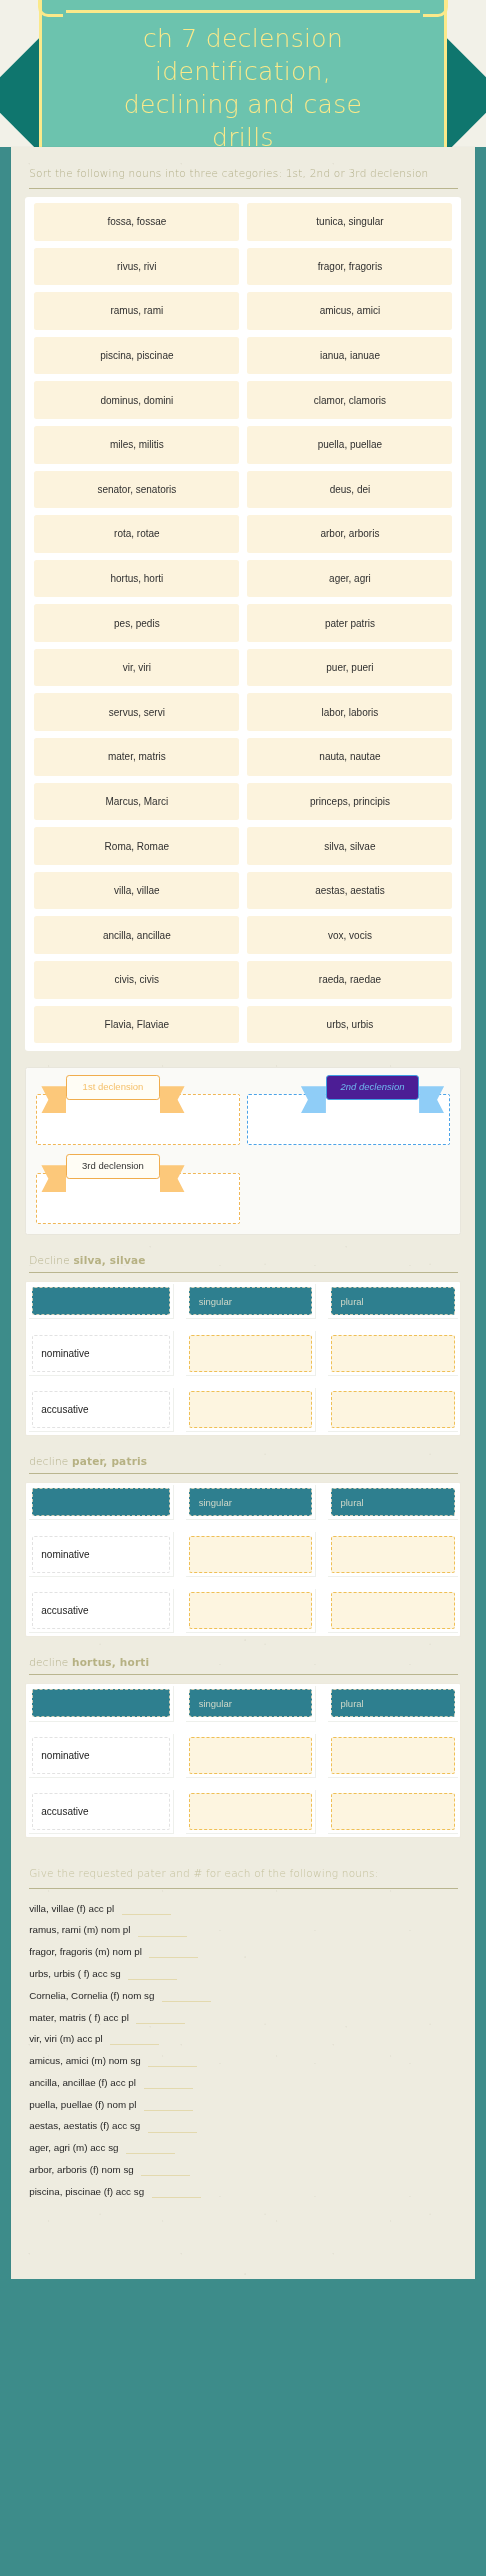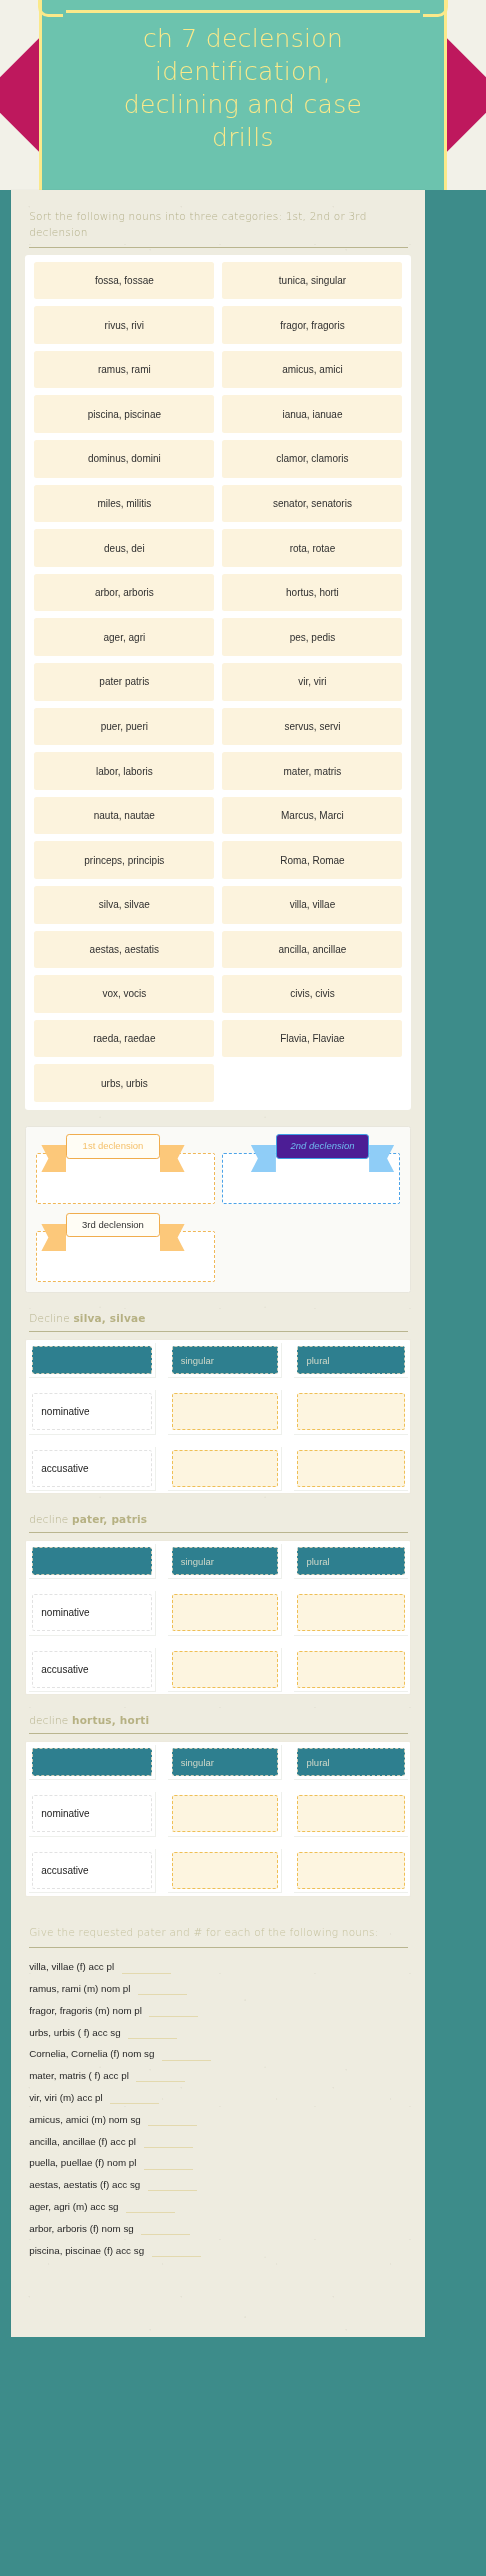--- a/index.html
+++ b/index.html
@@ -17,22 +17,22 @@
     width: 486px;
     position: relative;
     background: #3d8c8a;
     overflow: hidden;
   }
 
   
   .header-wrap {
     position: relative;
     width: 486px;
-    height: 190px;
-    background: #be185d;
+    height: 147px;
+    background: #0f766e;
     overflow: hidden;
   }
   .hdr-notch-left, .hdr-notch-right {
     position: absolute;
     top: 0;
     width: 41px;
     height: 190px;
     overflow: hidden;
   }
   .hdr-notch-left { left: 0; }
@@ -122,21 +122,21 @@
     white-space: pre-line;
   }
 
   
   .sheet {
     position: relative;
     margin: 0 11.4px;
     background: #eeece0;
     padding: 16.5px 14px 33px 14px;
     box-sizing: border-box;
-    width: 414px;
+    width: 464px;
     box-shadow: 0 0 0 0.6px rgba(0,0,0,0.03);
   }
   .sheet:before {
     
     content: "";
     position: absolute;
     inset: 0;
     pointer-events: none;
     background-image:
       radial-gradient(circle at 12% 8%, rgba(140,135,110,0.10) 0 0.6px, transparent 1px),
@@ -371,20 +371,21 @@
         <div class="noun-card">tunica, singular</div>
         <div class="noun-card">rivus, rivi</div>
         <div class="noun-card">fragor, fragoris</div>
         <div class="noun-card">ramus, rami</div>
         <div class="noun-card">amicus, amici</div>
         <div class="noun-card">piscina, piscinae</div>
         <div class="noun-card">ianua, ianuae</div>
         <div class="noun-card">dominus, domini</div>
         <div class="noun-card">clamor, clamoris</div>
         <div class="noun-card">miles, militis</div>
+        <div class="noun-card">puella, puellae</div>
         <div class="noun-card">senator, senatoris</div>
         <div class="noun-card">deus, dei</div>
         <div class="noun-card">rota, rotae</div>
         <div class="noun-card">arbor, arboris</div>
         <div class="noun-card">hortus, horti</div>
         <div class="noun-card">ager, agri</div>
         <div class="noun-card">pes, pedis</div>
         <div class="noun-card">pater patris</div>
         <div class="noun-card">vir, viri</div>
         <div class="noun-card">puer, pueri</div>

